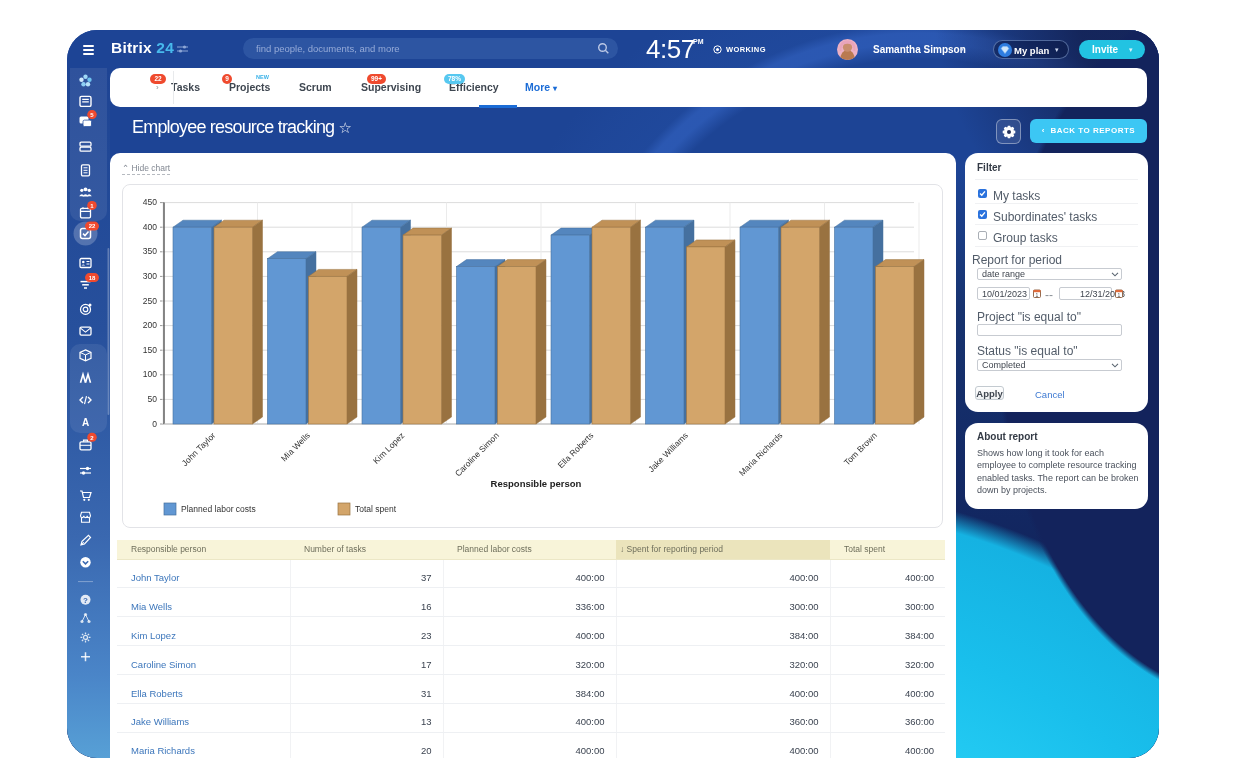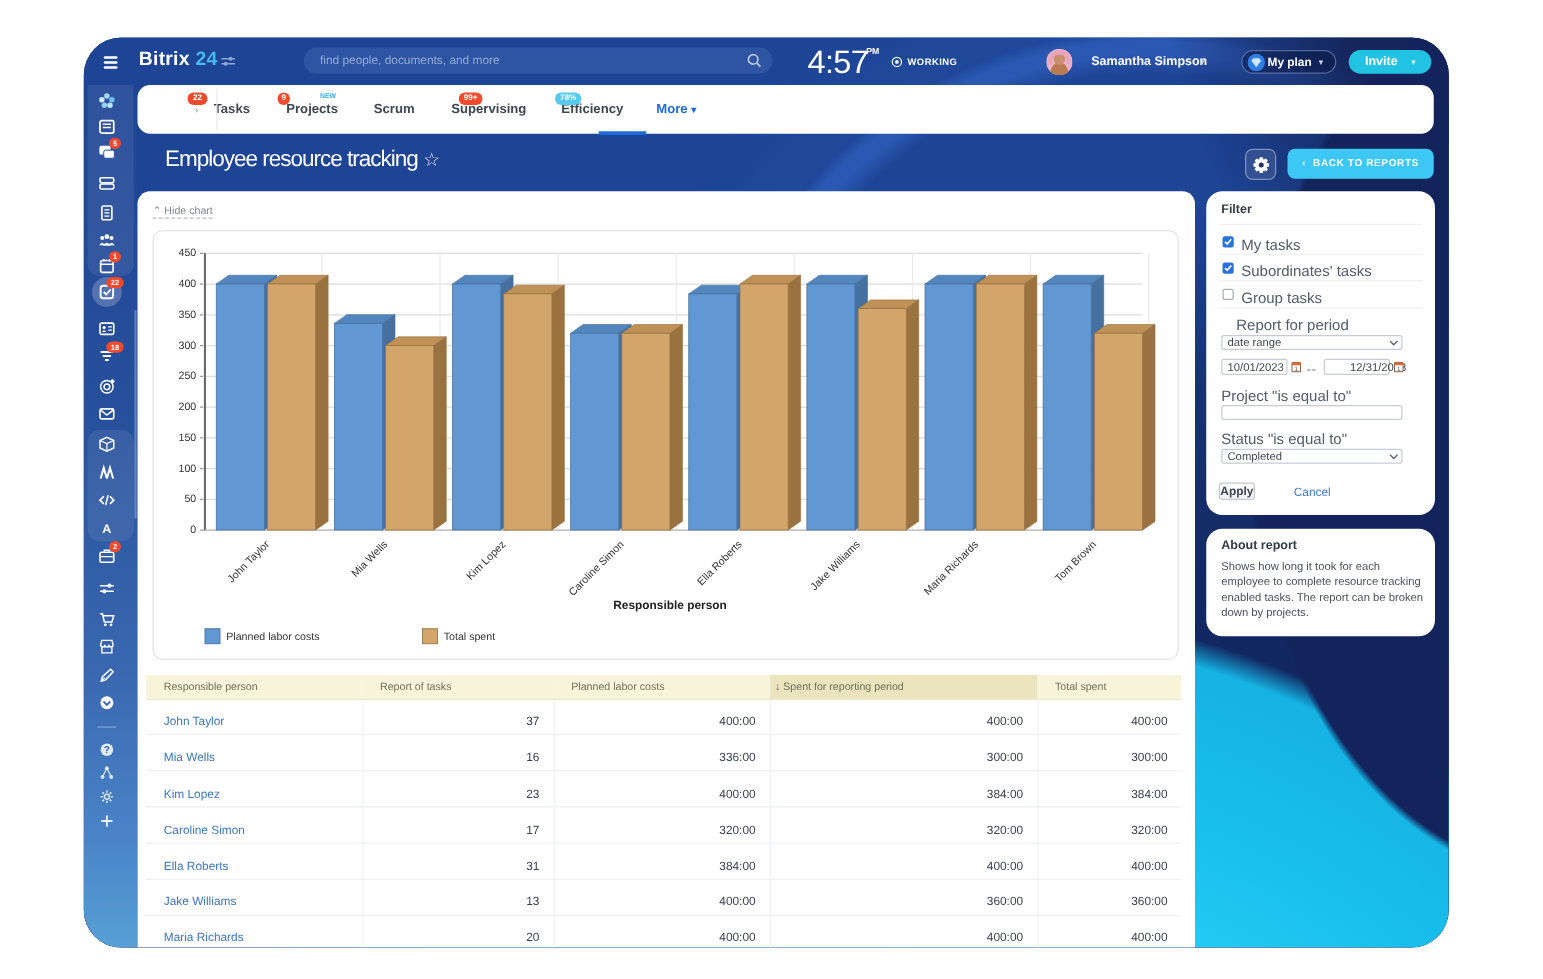--- a/index.html
+++ b/index.html
@@ -441,21 +441,21 @@
 <rect x="41" y="318" width="12" height="12" fill="#6197d3" stroke="#45709f" stroke-width="0.7"></rect>
 <text x="58" y="327" font-size="8.5" fill="#333">Planned labor costs</text>
 <rect x="215" y="318" width="12" height="12" fill="#d3a56a" stroke="#997240" stroke-width="0.7"></rect>
 <text x="232" y="327" font-size="8.5" fill="#333">Total spent</text>
 </svg>
       </div>
     <table id="rtable">
       <tbody>
           <tr>
         <th style="width:173px">Responsible person</th>
-        <th style="width:153px">Report of tasks</th>
+        <th style="width:153px">Number of tasks</th>
         <th style="width:173px">Planned labor costs</th>
         <th style="width:214px" class="sorted">↓ Spent for reporting period</th>
         <th style="width:115px">Total spent</th>
       </tr>
       <tr>
             <td class="name">John Taylor</td>
             <td class="num">37</td>
             <td class="num">400:00</td>
             <td class="num">400:00</td>
             <td class="num">400:00</td>
@@ -518,21 +518,21 @@
     <div class="cb on" style="left:13px; top:57px">
         <svg width="7" height="7" viewBox="0 0 10 10">
           <path d="M1.5 5 L4 7.5 L8.5 2" stroke="#fff" stroke-width="2" fill="none"></path>
         </svg>
       </div>
     <div class="flabel" style="left:28px; top:57px">Subordinates' tasks</div>
     <div class="fsep" style="top:71px"></div>
     <div class="cb off" style="left:13px; top:78px"></div>
     <div class="flabel" style="left:28px; top:78px">Group tasks</div>
     <div class="fsep" style="top:93px"></div>
-    <div class="flabel" style="left:24px; top:100px">Report for period</div>
+    <div class="flabel" style="left:7px; top:100px">Report for period</div>
     <div class="finput" style="left:12px; top:115px; width:145px; height:12px; line-height:11px; padding-left:4px;">date range</div>
     <svg class="abs" style="left:146px; top:119px;" width="8" height="5" viewBox="0 0 8 5">
         <path d="M1 0.8 L4 3.8 L7 0.8" stroke="#5a6570" stroke-width="1.1" fill="none"></path>
       </svg>
     <div class="finput" style="left:12px; top:134px; width:53px; height:13px; line-height:12px; padding-left:4px;">10/01/2023</div>
     <div class="finput" style="left:94px; top:134px; width:53px; height:13px; line-height:12px; padding-left:20px;">12/31/2023</div>
     <svg class="abs" style="left:68px; top:136px;" width="8" height="9" viewBox="0 0 8 9">
         <rect x="0.5" y="1" width="7" height="7.5" rx="1" fill="#fff" stroke="#8a5a3a" stroke-width="0.9"></rect>
         <rect x="0.5" y="1" width="7" height="2.2" fill="#e06a3a"></rect>
         <text x="4" y="7.6" font-size="5" fill="#555" text-anchor="middle">1</text>

